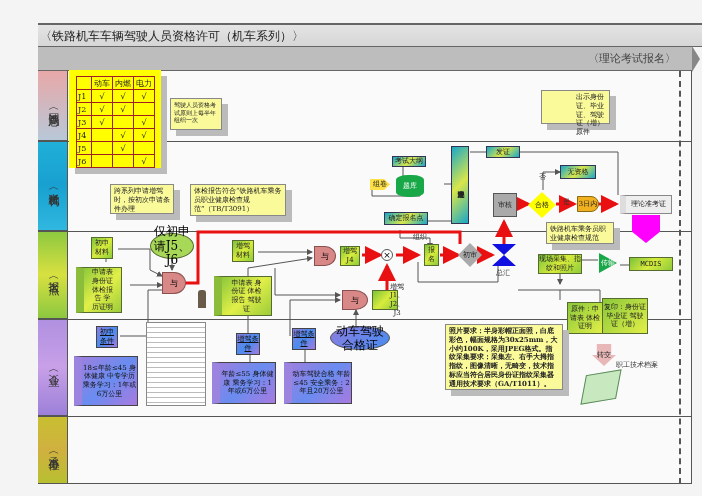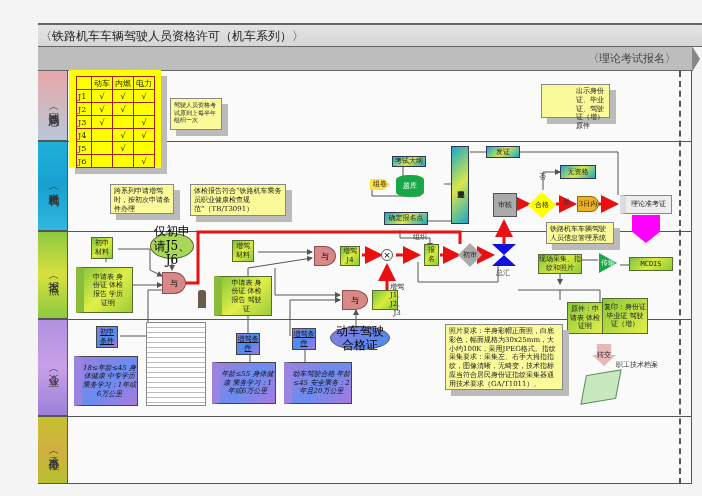--- a/index.html
+++ b/index.html
@@ -9,21 +9,21 @@
   .sub-bar { position: absolute; left: 38px; top: 47px; width: 654px; height: 24px; background: #bdbdbd; border-bottom: 1px solid #666; }
   .sub-bar .stage { position: absolute; right: 16px; top: 4px; font-size: 11px; color: #444; font-family: "DejaVu Serif", serif; }
   .chev { position: absolute; right: -8px; top: -1px; width: 0; height: 0; border-top: 13px solid transparent; border-bottom: 13px solid transparent; border-left: 8px solid #888; }
   .lane-label { position: absolute; left: 38px; width: 30px; border-right: 1px solid #555; border-bottom: 1px solid #555; display: flex; align-items: center; justify-content: center; }
   .lane-label span { writing-mode: vertical-rl; font-size: 11px; color: #333; font-family: "DejaVu Serif", serif; letter-spacing: 1px; }
   .lane-line { position: absolute; left: 38px; width: 654px; height: 1px; background: #555; }
   .box { position: absolute; display: flex; align-items: center; justify-content: center; text-align: center; font-size: 7px; line-height: 1.25; font-family: "DejaVu Serif", serif; color: #222; }
   .green { background: linear-gradient(135deg,#7cc23a,#d8ec3c,#8ecb3a); border: 1px solid #556b2f; }
   .green-b { background: linear-gradient(135deg,#8cc83a,#e1ef48,#9ccc3a); border: 1px solid #556b2f; border-left: 8px solid #8bbd3a; }
   .purple { background: linear-gradient(135deg,#8a7de0,#4a8cf0,#a07ae0); border: 1px solid #444; color: #111; text-decoration: underline; }
-  .purple-b { background: linear-gradient(135deg,#9a80e0,#6a8cf0,#a87ae0); border: 1px solid #444; border-left: 8px solid #9a84e0; color: #111; font-style: italic; }
+  .purple-b { background: linear-gradient(135deg,#9a80e0,#6a8cf0,#a87ae0); border: 1px solid #444; border-left: 8px solid #9a84e0; color: #111; }
   .teal { background: linear-gradient(135deg,#1aa8c8,#d8e64a,#1aa8c8); border: 1px solid #335; }
   .note { background: #fafa9a; border: 1px solid #888; box-shadow: 6px 6px 0 #bbb; text-align: left; justify-content: flex-start; align-items: flex-start; padding: 2px 3px; }
   .gate { position: absolute; background: #d98888; border: 1px solid #8a5050; border-radius: 0 50% 50% 0; font-size: 8px; display: flex; align-items: center; justify-content: center; font-family: "DejaVu Serif", serif; }
   .oval { position: absolute; border-radius: 50%; display: flex; align-items: center; justify-content: center; text-align: center; font-size: 12px; font-family: "DejaVu Serif", serif; line-height: 1.2; }
   table.jt { position: absolute; left: 76px; top: 76px; border-collapse: collapse; background: #ffff00; font-size: 8px; font-family: "DejaVu Serif", serif; }
   table.jt td { border: 1px solid #a02020; width: 21px; height: 13px; text-align: center; padding: 0; color: #222; }
   table.jt td.rh { width: 15px; text-align: left; padding-left: 1px; }
   .yellow-bg { position: absolute; left: 69px; top: 70px; width: 92px; height: 98px; background: #ffff00; box-shadow: 6px 6px 0 #bbb; }
   svg.wires { position: absolute; left: 0; top: 0; }
   .label-sm { position: absolute; font-size: 7px; font-family: "DejaVu Serif", serif; color: #333; }
@@ -175,49 +175,49 @@
 <div class="box teal" style="left:384px;top:212px;width:44px;height:13px;">确定报名点</div>
 <div class="label-sm" style="left:413px;top:232px;">组织</div>
 <div class="box" style="left:493px;top:193px;width:24px;height:24px;background:#aaa;border:1px solid #555;">审核</div>
 <div class="box" style="left:528px;top:192px;width:28px;height:26px;background:#ffff00;clip-path:polygon(50% 0,100% 50%,50% 100%,0 50%);">合格</div>
 <div class="label-sm" style="left:539px;top:172px;">否</div>
 <div class="label-sm" style="left:563px;top:197px;">是</div>
 <div class="box teal" style="left:560px;top:165px;width:36px;height:14px;">无资格</div>
 <div class="box" style="left:577px;top:196px;width:22px;height:16px;background:#f0b020;border:1px solid #8a6a10;border-radius:0 8px 8px 0;">3日内</div>
 <div class="box" style="left:620px;top:195px;width:52px;height:19px;background:#eee;border:1px solid #888;border-left:6px solid #ddd;">理论准考证</div>
 
-<div class="box note" style="left:541px;top:84px;width:69px;height:34px;padding-left:34px;">出示身份证、毕业证、驾驶证（增）原件</div>
+<div class="box note" style="left:541px;top:90px;width:69px;height:34px;padding-left:34px;">出示身份证、毕业证、驾驶证（增）原件</div>
 
 <div class="box green" style="left:91px;top:237px;width:22px;height:22px;">初申材料</div>
-<div class="box green-b" style="left:76px;top:267px;width:57px;height:46px;padding:0 8px;">申请表 身份证 体检报告 学历证明</div>
+<div class="box green-b" style="left:76px;top:267px;width:46px;height:46px;padding:0 8px;">申请表 身份证 体检报告 学历证明</div>
 <div class="oval" style="left:150px;top:233px;width:44px;height:26px;background:#a8d858;border:1px solid #556b2f;">仅初申请J5、J6</div>
 <div class="gate" style="left:162px;top:272px;width:24px;height:22px;">与</div>
 <div class="box green" style="left:232px;top:240px;width:22px;height:22px;">增驾材料</div>
 <div class="box green-b" style="left:214px;top:276px;width:58px;height:40px;padding:0 6px;">申请表 身份证 体检报告 驾驶证</div>
 <div class="gate" style="left:314px;top:246px;width:22px;height:20px;">与</div>
 <div class="box green" style="left:340px;top:246px;width:20px;height:20px;">增驾J4</div>
 <div class="gate" style="left:342px;top:290px;width:26px;height:20px;">与</div>
 <div class="box green" style="left:372px;top:290px;width:21px;height:20px;padding-left:24px;">增驾J1、J2、J3</div>
 <div style="position:absolute;left:381px;top:249px;width:12px;height:12px;border:1px solid #555;border-radius:50%;background:#fff;font-size:9px;line-height:10px;text-align:center;">×</div>
 <div class="box green" style="left:424px;top:244px;width:15px;height:22px;">报名</div>
 <div class="box" style="left:458px;top:243px;width:24px;height:24px;background:#aaa;clip-path:polygon(50% 0,100% 50%,50% 100%,0 50%);">初审</div>
 <div style="position:absolute;left:492px;top:244px;width:24px;height:22px;background:#1010e0;clip-path:polygon(0 0,100% 0,50% 50%,100% 100%,0 100%,50% 50%);"></div>
 <div class="label-sm" style="left:496px;top:268px;">总汇</div>
-<div class="box note" style="left:546px;top:222px;width:68px;height:22px;">铁路机车车辆驾驶人员信息管理系统</div>
+<div class="box note" style="left:546px;top:222px;width:68px;height:22px;">铁路机车乘务员职业健康检查规范</div>
 <div style="position:absolute;left:632px;top:215px;width:28px;height:28px;background:#ff00ff;clip-path:polygon(0 0,100% 0,100% 60%,50% 100%,0 60%);"></div>
 <div class="box green" style="left:538px;top:254px;width:44px;height:20px;">现场采集、指纹和照片</div>
 <div class="box" style="left:599px;top:253px;width:18px;height:20px;background:#18a848;clip-path:polygon(0 0,100% 50%,0 100%);color:#fff;">传输</div>
 <div class="box green" style="left:629px;top:257px;width:44px;height:14px;font-family:'DejaVu Sans Mono',monospace;">MCDIS</div>
 
 <div class="box" style="left:567px;top:302px;width:36px;height:32px;background:linear-gradient(135deg,#8cc83a,#e1ef48);border:1px solid #556b2f;">原件：申请表 体检证明</div>
 <div class="box" style="left:602px;top:298px;width:46px;height:36px;background:linear-gradient(135deg,#8cc83a,#e1ef48);border:1px solid #556b2f;">复印：身份证 毕业证 驾驶证（增）</div>
 <div class="box" style="left:592px;top:344px;width:24px;height:22px;background:#e8b8b8;clip-path:polygon(20% 0,80% 0,80% 50%,100% 50%,50% 100%,0 50%,20% 50%);">转交</div>
 <div class="label-sm" style="left:616px;top:360px;">职工技术档案</div>
 <div style="position:absolute;left:584px;top:372px;width:34px;height:30px;background:#c8e8c0;border:1px solid #5a8a5a;transform:skewX(-20deg) rotate(-10deg);"></div>
-<div class="box note" style="left:445px;top:324px;width:118px;height:66px;">照片要求：半身彩帽正面照，白底彩色，幅面规格为30x25mm，大小约100K，采用JPEG格式。指纹采集要求：采集左、右手大拇指指纹，图像清晰，无畸变，技术指标应当符合居民身份证指纹采集器通用技术要求（GA/T1011）。</div>
+<div class="box note" style="left:445px;top:324px;width:118px;height:66px;font-weight:bold;">照片要求：半身彩帽正面照，白底彩色，幅面规格为30x25mm，大小约100K，采用JPEG格式。指纹采集要求：采集左、右手大拇指指纹，图像清晰，无畸变，技术指标应当符合居民身份证指纹采集器通用技术要求（GA/T1011）。</div>
 
 <div class="box purple" style="left:96px;top:326px;width:22px;height:22px;">初申条件</div>
 <div class="box purple-b" style="left:74px;top:356px;width:64px;height:50px;">18≤年龄≤45 身体健康 中专学历 乘务学习：1年或6万公里</div>
 <div style="position:absolute;left:146px;top:322px;width:60px;height:84px;background:repeating-linear-gradient(#fff 0 4px,#bbb 4px 5px);border:1px solid #888;"></div>
 <div style="position:absolute;left:198px;top:290px;width:8px;height:18px;background:#6a5a4a;border-radius:3px 3px 0 0;"></div>
 <div class="box purple" style="left:236px;top:333px;width:24px;height:22px;">增驾条件</div>
 <div class="box purple-b" style="left:212px;top:362px;width:64px;height:42px;">年龄≤55 身体健康 乘务学习：1年或6万公里</div>
 <div class="box purple" style="left:292px;top:328px;width:24px;height:22px;">增驾条件</div>
 <div class="box purple-b" style="left:284px;top:362px;width:68px;height:42px;">动车驾驶合格 年龄≤45 安全乘务：2年且20万公里</div>
 <div class="oval" style="left:330px;top:326px;width:60px;height:24px;background:linear-gradient(135deg,#8a7de0,#4a8cf0);border:1px solid #555;">动车驾驶合格证</div>

